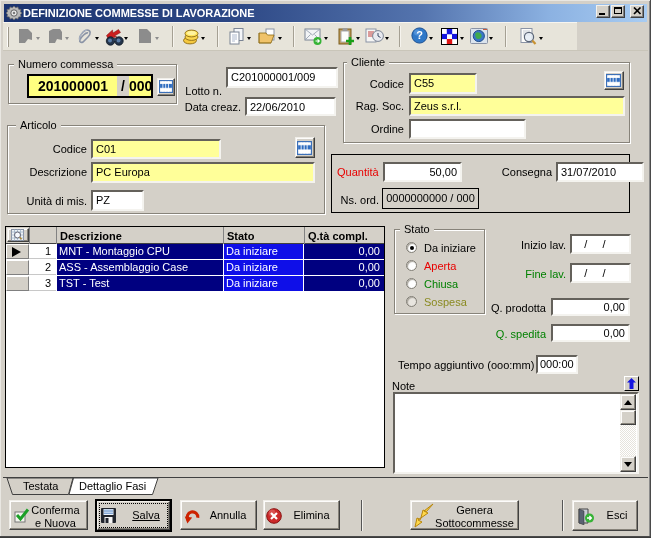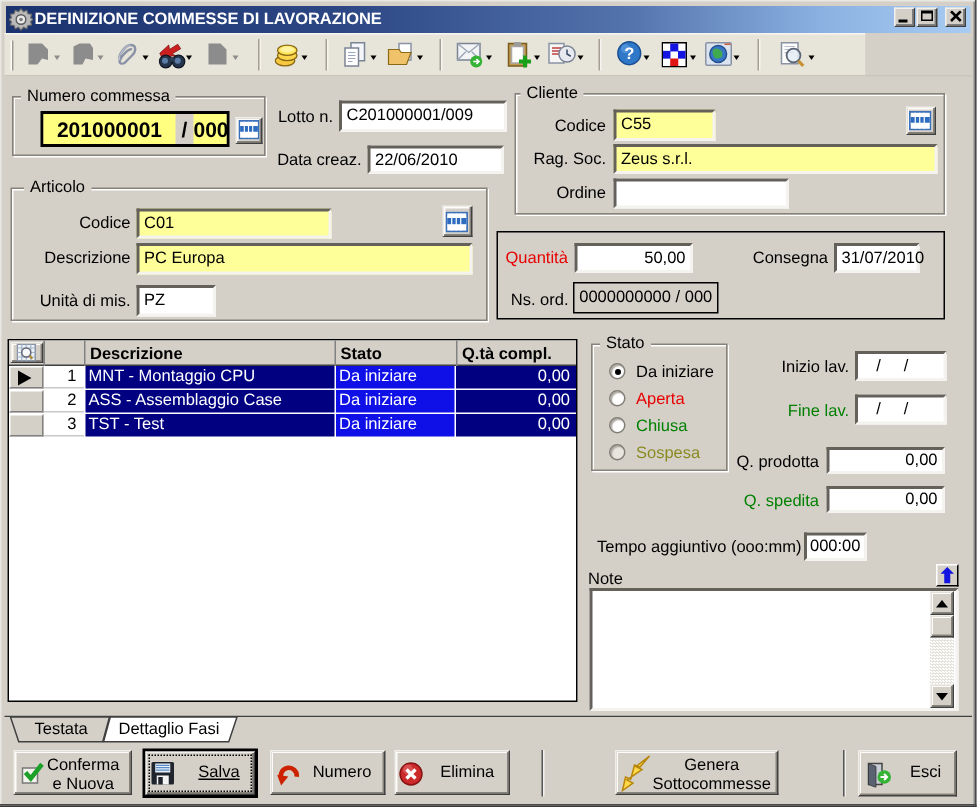--- a/index.html
+++ b/index.html
@@ -195,21 +195,21 @@
 <div class="abs" style="left:129px;top:76px;width:22px;height:20px;background:#ffff80;font-weight:bold;font-size:14px;line-height:20px;text-align:center">000</div>
 
 <div class="btn" style="left:157px;top:78px;width:18px;height:18px"></div>
 <svg class="abs" style="left:159px;top:80px" width="14" height="13" viewBox="0 0 13 11" preserveAspectRatio="none">
       <rect x="0" y="0" width="13" height="11" fill="#fff"></rect>
       <rect x="0.5" y="0.5" width="12" height="10" fill="none" stroke="#3c70b8"></rect>
       <rect x="1" y="3" width="11" height="4" fill="#2e6cc0"></rect>
       <path d="M3.6 1 V10 M6.2 1 V10 M8.8 1 V10 M1 3 H12 M1 7 H12" stroke="#fff" stroke-width="0.7" fill="none"></path>
     </svg>
 
-<div class="lbl" style="left:152px;top:72px;width:70px">Lotto n.</div>
+<div class="lbl" style="left:152px;top:85px;width:70px">Lotto n.</div>
 <div class="inp" style="left:226px;top:67px;width:112px;height:21px">C201000001/009</div>
 <div class="lbl" style="left:161px;top:101px;width:80px">Data creaz.</div>
 <div class="inp" style="left:245px;top:97px;width:91px;height:19px">22/06/2010</div>
 
 <div class="gb" style="left:343px;top:62px;width:287px;height:81px">
   <span class="gbt" style="left:3px">Cliente</span>
 </div>
 <div class="lbl" style="left:334px;top:78px;width:70px">Codice</div>
 <div class="inp ylw" style="left:409px;top:73px;width:68px;height:21px">C55</div>
 <div class="btn" style="left:604px;top:71px;width:20px;height:19px"></div>
@@ -238,21 +238,21 @@
     </svg>
 <div class="lbl" style="left:17px;top:166px;width:70px">Descrizione</div>
 <div class="inp ylw" style="left:91px;top:162px;width:224px;height:21px">PC Europa</div>
 <div class="lbl" style="left:7px;top:195px;width:80px">Unità di mis.</div>
 <div class="inp" style="left:91px;top:190px;width:53px;height:21px">PZ</div>
 
 <div class="abs" style="left:331px;top:154px;width:299px;height:59px;border:1px solid #000"></div>
 <div class="lbl red" style="left:337px;top:166px;width:42px;text-align:left">Quantità</div>
 <div class="inp" style="left:383px;top:162px;width:79px;height:20px;text-align:right">50,00</div>
 <div class="lbl" style="left:495px;top:166px;width:57px">Consegna</div>
-<div class="inp" style="left:556px;top:162px;width:57px;height:20px">31/07/2010</div>
+<div class="inp" style="left:556px;top:162px;width:88px;height:20px">31/07/2010</div>
 <div class="lbl" style="left:334px;top:194px;width:45px">Ns. ord.</div>
 <div class="abs" style="left:382px;top:188px;width:97px;height:21px;border:1px solid #000;text-align:center;line-height:19px">0000000000 / 000</div>
 
 <div class="abs" style="left:5px;top:226px;width:380px;height:242px;border:1px solid #000;background:#fff">
 
   <div class="abs" style="left:0;top:0;width:378px;height:17px;background:#d4d0c8;border-bottom:1px solid #404040"></div>
   <div class="abs btn" style="left:1px;top:1px;width:22px;height:14px"></div>
   <svg class="abs" style="left:5px;top:2px" width="13" height="12" viewBox="0 0 13 12">
     <rect x="0.5" y="0.5" width="12" height="11" fill="#eef2f6" stroke="#8a93a5"></rect>
     <path d="M0.5 3 H12.5 M0.5 6 H12.5 M0.5 9 H12.5 M3.5 0.5 V11.5 M6.5 0.5 V11.5 M9.5 0.5 V11.5" stroke="#9fb4c8" stroke-width="0.8"></path>
@@ -337,21 +337,21 @@
 <div class="abs" style="left:97px;top:501px;width:73px;height:29px;border:1px solid;border-color:#f0eee9 #404040 #404040 #f0eee9;box-shadow:inset -1px -1px 0 #87837a"></div>
 <div class="abs" style="left:99px;top:503px;width:69px;height:25px;border:1px dotted #000"></div>
 <div class="abs" style="left:126px;top:509px;width:40px;text-align:center;text-decoration:underline">Salva</div>
 <svg class="abs" style="left:100px;top:507px" width="17" height="17" viewBox="0 0 17 17">
   <rect x="1" y="1" width="15" height="15" rx="1" fill="#20242c"></rect>
   <rect x="3.5" y="2" width="10" height="6" fill="#e8f0fa"></rect>
   <path d="M4 3.2 H13 M4 4.8 H13 M4 6.4 H13" stroke="#5a8ac8" stroke-width="0.8"></path>
   <rect x="4.5" y="10" width="8" height="6" fill="#f4f4f4"></rect>
   <rect x="5.5" y="11" width="3" height="5" fill="#20242c"></rect>
 </svg>
-<div class="btn" style="left:180px;top:500px;width:77px;height:30px;line-height:28px;padding-left:19px">Numero</div>
+<div class="btn" style="left:180px;top:500px;width:77px;height:30px;line-height:28px;padding-left:19px">Annulla</div>
 <svg class="abs" style="left:184px;top:508px" width="17" height="17" viewBox="0 0 17 17">
   <path d="M4.2 12.2 A5.3 5.3 0 1 1 13.8 9.8" fill="none" stroke="#cc2200" stroke-width="3.1"></path>
   <path d="M0.8 8.6 L8.2 9.6 L3.4 15.6 Z" fill="#cc2200"></path>
 </svg>
 <div class="btn" style="left:263px;top:500px;width:77px;height:30px;line-height:28px;padding-left:20px">Elimina</div>
 <svg class="abs" style="left:266px;top:508px" width="16" height="16" viewBox="0 0 16 16">
   <circle cx="8" cy="8" r="7.3" fill="#cc2a2a" stroke="#881111"></circle>
   <circle cx="6" cy="5" r="3.4" fill="#e06a6a" opacity="0.6"></circle>
   <path d="M5 5 L11 11 M11 5 L5 11" stroke="#fff" stroke-width="2.2"></path>
 </svg>

